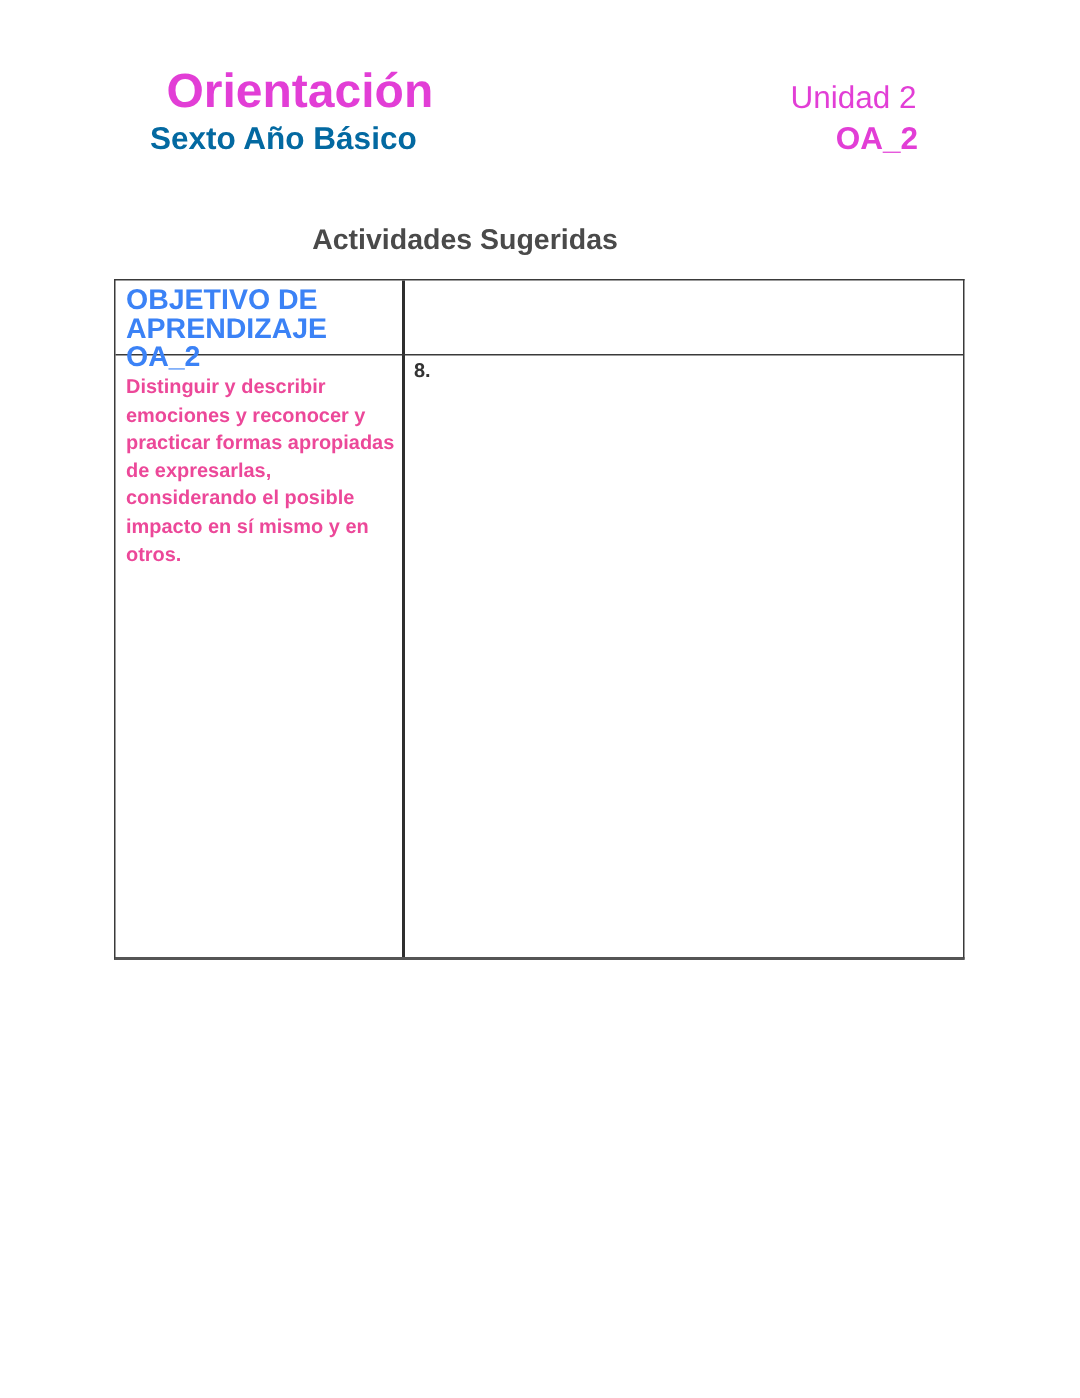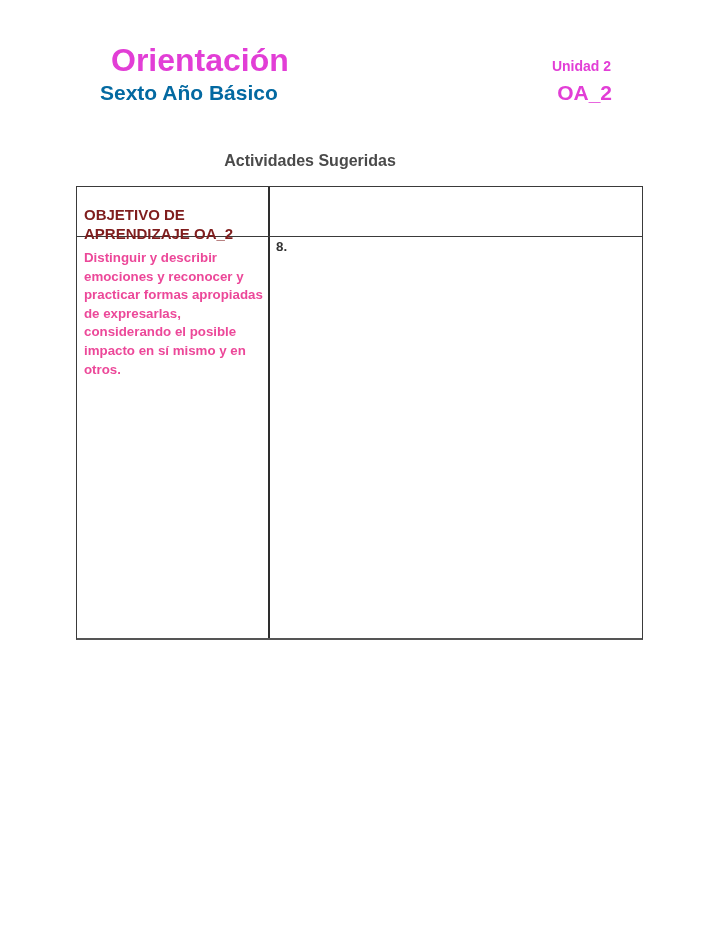--- a/index.html
+++ b/index.html
@@ -30,43 +30,43 @@
       top: 79px;
       font-size: 21px;
       font-weight: bold;
       color: #0369a1;
       line-height: 28px;
     }
     .unit {
       position: absolute;
       right: 109px;
       top: 52px;
-      font-size: 14px;
-      font-weight: bold;
+      font-size: 21px;
+      font-weight: normal;
       color: #e23ed6;
       line-height: 28px;
       text-align: right;
     }
     .oa {
       position: absolute;
       right: 108px;
       top: 79px;
       font-size: 21px;
       font-weight: bold;
       color: #e23ed6;
       line-height: 28px;
       text-align: center;
     }
     .section-title {
       position: absolute;
       left: 0;
       width: 620px;
       top: 148px;
       text-align: center;
-      font-size: 16px;
+      font-size: 19px;
       font-weight: bold;
       color: #4a4a4a;
       line-height: 26px;
     }
     .table {
       position: absolute;
       left: 76px;
       top: 186px;
       width: 567px;
       height: 454px;
@@ -90,26 +90,26 @@
       height: 0;
       border-top: 1px solid #3a3a3a;
     }
     .cell {
       position: absolute;
       box-sizing: border-box;
       color: #2b2b2b;
     }
     .h-left {
       left: 7px;
-      top: 18px;
+      top: 4px;
       width: 180px;
-      font-size: 15px;
+      font-size: 19px;
       font-weight: bold;
       line-height: 19px;
-      color: #7f1d1d;
+      color: #3b82f6;
     }
     .h-right {
       left: 193px;
       top: 1px;
       width: 373px;
       text-align: center;
       font-size: 13.3px;
       font-weight: bold;
       line-height: 19px;
       color: #333333;

